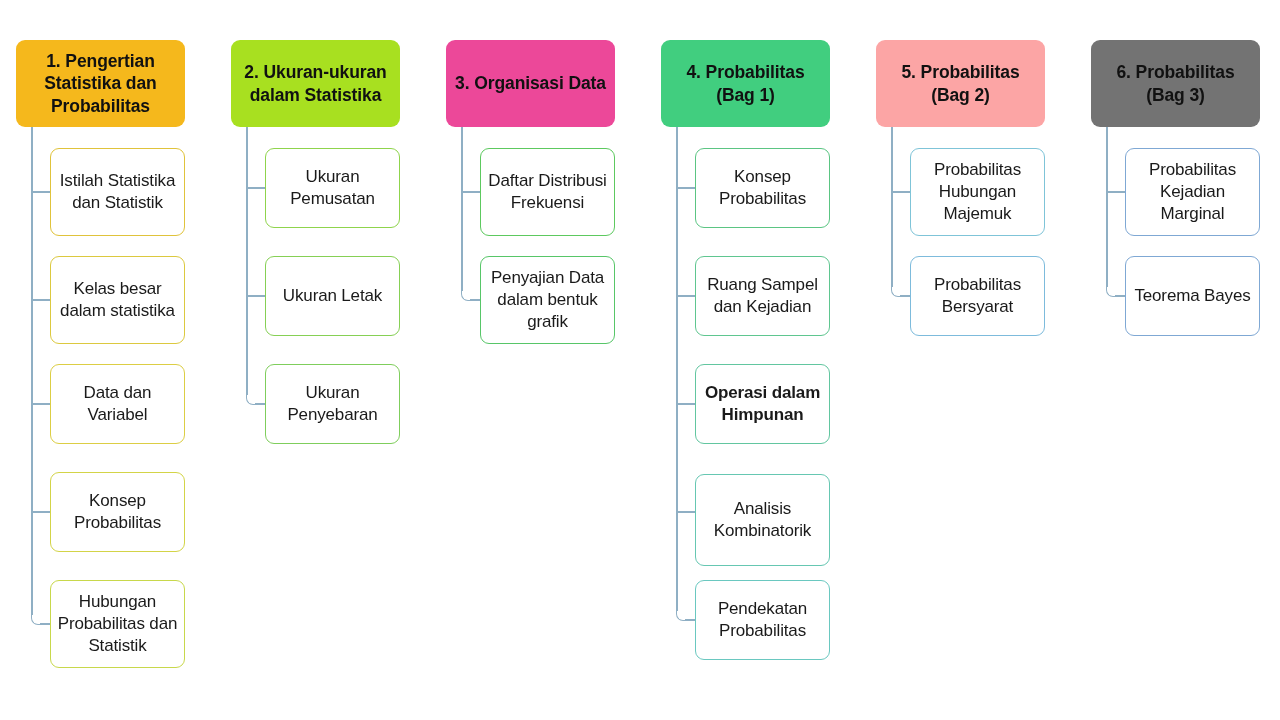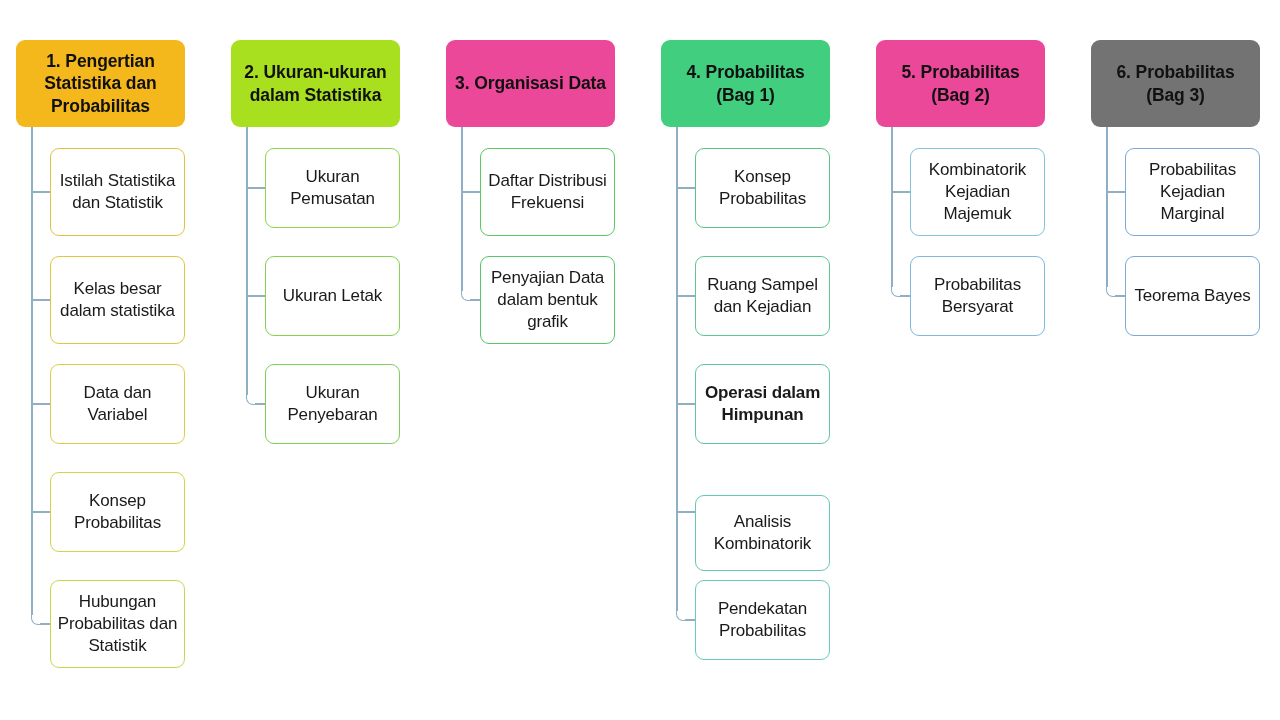--- a/index.html
+++ b/index.html
@@ -192,39 +192,39 @@
       </div>
       <div class="child-node" style="top: 148px; height: 80px; border-color: rgb(91, 197, 131);">
         <span class="node-text">Konsep Probabilitas</span>
       </div>
       <div class="child-node" style="top: 256px; height: 80px; border-color: rgb(95, 198, 144);">
         <span class="node-text">Ruang Sampel dan Kejadian</span>
       </div>
       <div class="child-node" style="top: 364px; height: 80px; border-color: rgb(98, 198, 160); font-weight: bold;">
         <span class="node-text">Operasi dalam Himpunan</span>
       </div>
-      <div class="child-node" style="top: 495px; height: 76px; border-color: rgb(102, 199, 178);">
+      <div class="child-node" style="top: 474px; height: 92px; border-color: rgb(102, 199, 178);">
         <span class="node-text">Analisis Kombinatorik</span>
       </div>
       <div class="child-node" style="top: 580px; height: 80px; border-color: rgb(106, 200, 192);">
         <span class="node-text">Pendekatan Probabilitas</span>
       </div>
     </div>
     <div class="column" style="left: 860px;">
       <div class="connector-layer">
         <div class="stub" style="top: 191.2px;"></div>
         <div class="elbow" style="top: 287px;"></div>
         <div class="stub" style="left: 40px; width: 10px; top: 295.2px;"></div>
         <div class="trunk" style="top: 127px; height: 160px;"></div>
       </div>
-      <div class="header-node" style="background: #ec4899;">
+      <div class="header-node" style="background: #fca5a5;">
         <span class="node-text" style="color: rgb(17, 17, 17);">5. Probabilitas (Bag 2)</span>
       </div>
       <div class="child-node" style="top: 148px; height: 88px; border-color: rgb(127, 196, 216);">
-        <span class="node-text">Kombinatorik Kejadian Majemuk</span>
+        <span class="node-text">Probabilitas Hubungan Majemuk</span>
       </div>
       <div class="child-node" style="top: 256px; height: 80px; border-color: rgb(125, 187, 220);">
         <span class="node-text">Probabilitas Bersyarat</span>
       </div>
     </div>
     <div class="column" style="left: 1075px;">
       <div class="connector-layer">
         <div class="stub" style="top: 191.2px;"></div>
         <div class="elbow" style="top: 287px;"></div>
         <div class="stub" style="left: 40px; width: 10px; top: 295.2px;"></div>

